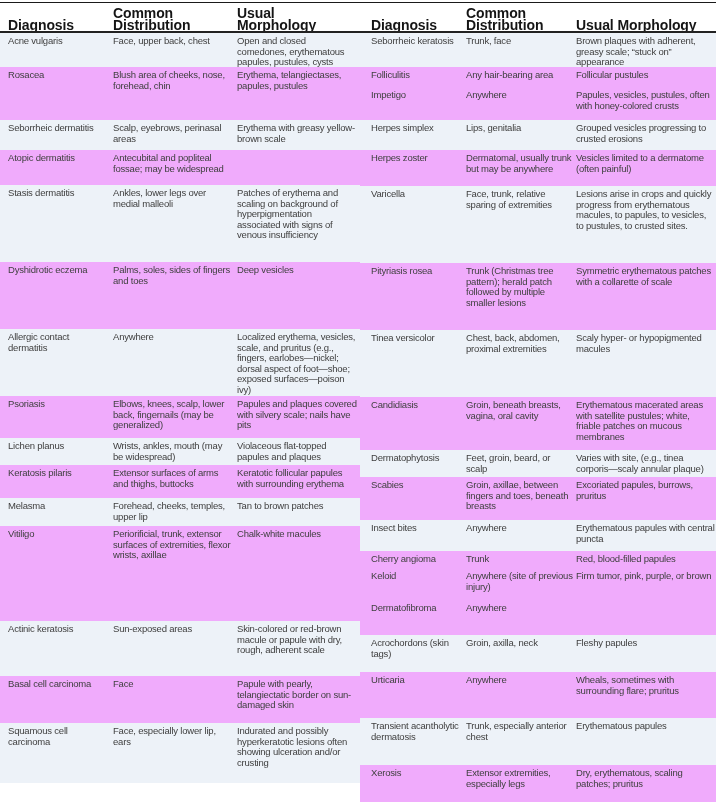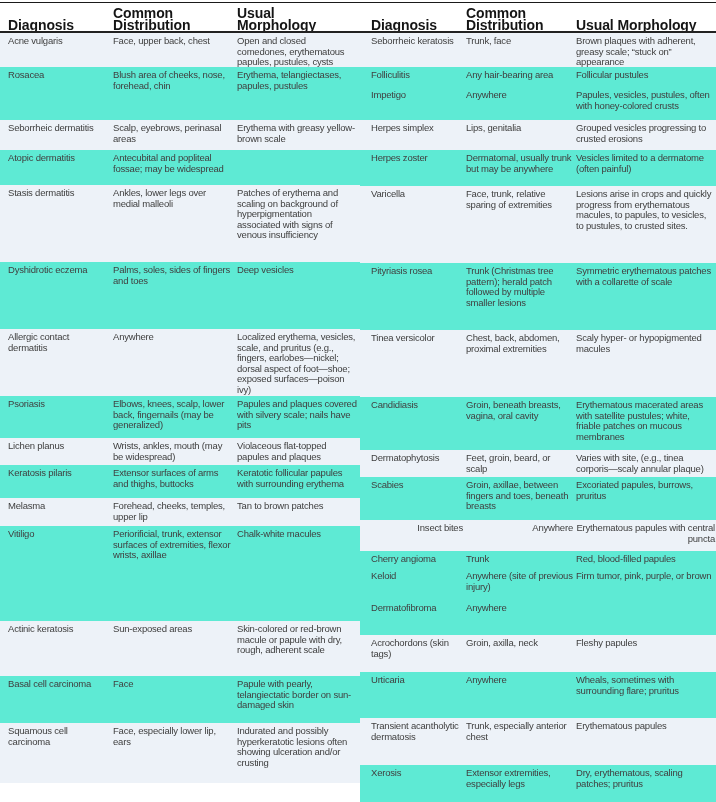--- a/index.html
+++ b/index.html
@@ -8,21 +8,21 @@
   .topline{position:absolute;left:0;top:2px;width:716px;height:3px;background:#1a1a1a;}
   .headrule{position:absolute;left:0;top:31px;width:716px;height:2px;background:#222222;}
   .hcell{position:absolute;bottom:0;font-weight:bold;font-size:14px;line-height:11.5px;
          color:#151515;white-space:pre-line;letter-spacing:-0.1px;}
   .headarea{position:absolute;left:0;top:3px;width:716px;height:28px;background:#ffffff;}
   .tbl{position:absolute;top:33px;}
   #tbl-left{left:0;width:360px;}
   #tbl-right{left:360px;width:356px;}
   .row{position:relative;width:100%;}
   .light{background:#edf2f8;}
-  .dark{background:#5eead4;}
+  .dark{background:#f0abfc;}
   .cell{position:absolute;top:3px;font-size:9.5px;line-height:10.5px;letter-spacing:-0.2px;
         white-space:pre-line;}
   #tbl-left .c1{left:8px;width:100px;}
   #tbl-left .c2{left:113px;width:121px;}
   #tbl-left .c3{left:237px;width:120px;}
   #tbl-right .c1{left:11px;width:92px;}
   #tbl-right .c2{left:106px;width:107px;}
   #tbl-right .c3{left:216px;width:139px;}
 </style>
 </head>
@@ -166,21 +166,21 @@
     <div class="row light" style="height:27px;">
       <div class="cell c1">Dermatophytosis</div>
       <div class="cell c2">Feet, groin, beard, or scalp</div>
       <div class="cell c3">Varies with site, (e.g., tinea corporis—scaly annular plaque)</div>
     </div>
     <div class="row dark" style="height:43px;">
       <div class="cell c1">Scabies</div>
       <div class="cell c2">Groin, axillae, between fingers and toes, beneath breasts</div>
       <div class="cell c3">Excoriated papules, burrows, pruritus</div>
     </div>
-    <div class="row light" style="height:31px;text-align:right;">
+    <div class="row light" style="height:31px;">
       <div class="cell c1">Insect bites</div>
       <div class="cell c2">Anywhere</div>
       <div class="cell c3">Erythematous papules with central puncta</div>
     </div>
     <div class="row dark" style="height:17px;">
       <div class="cell c1">Cherry angioma</div>
       <div class="cell c2">Trunk</div>
       <div class="cell c3">Red, blood-filled papules</div>
     </div>
     <div class="row dark" style="height:32px;">

